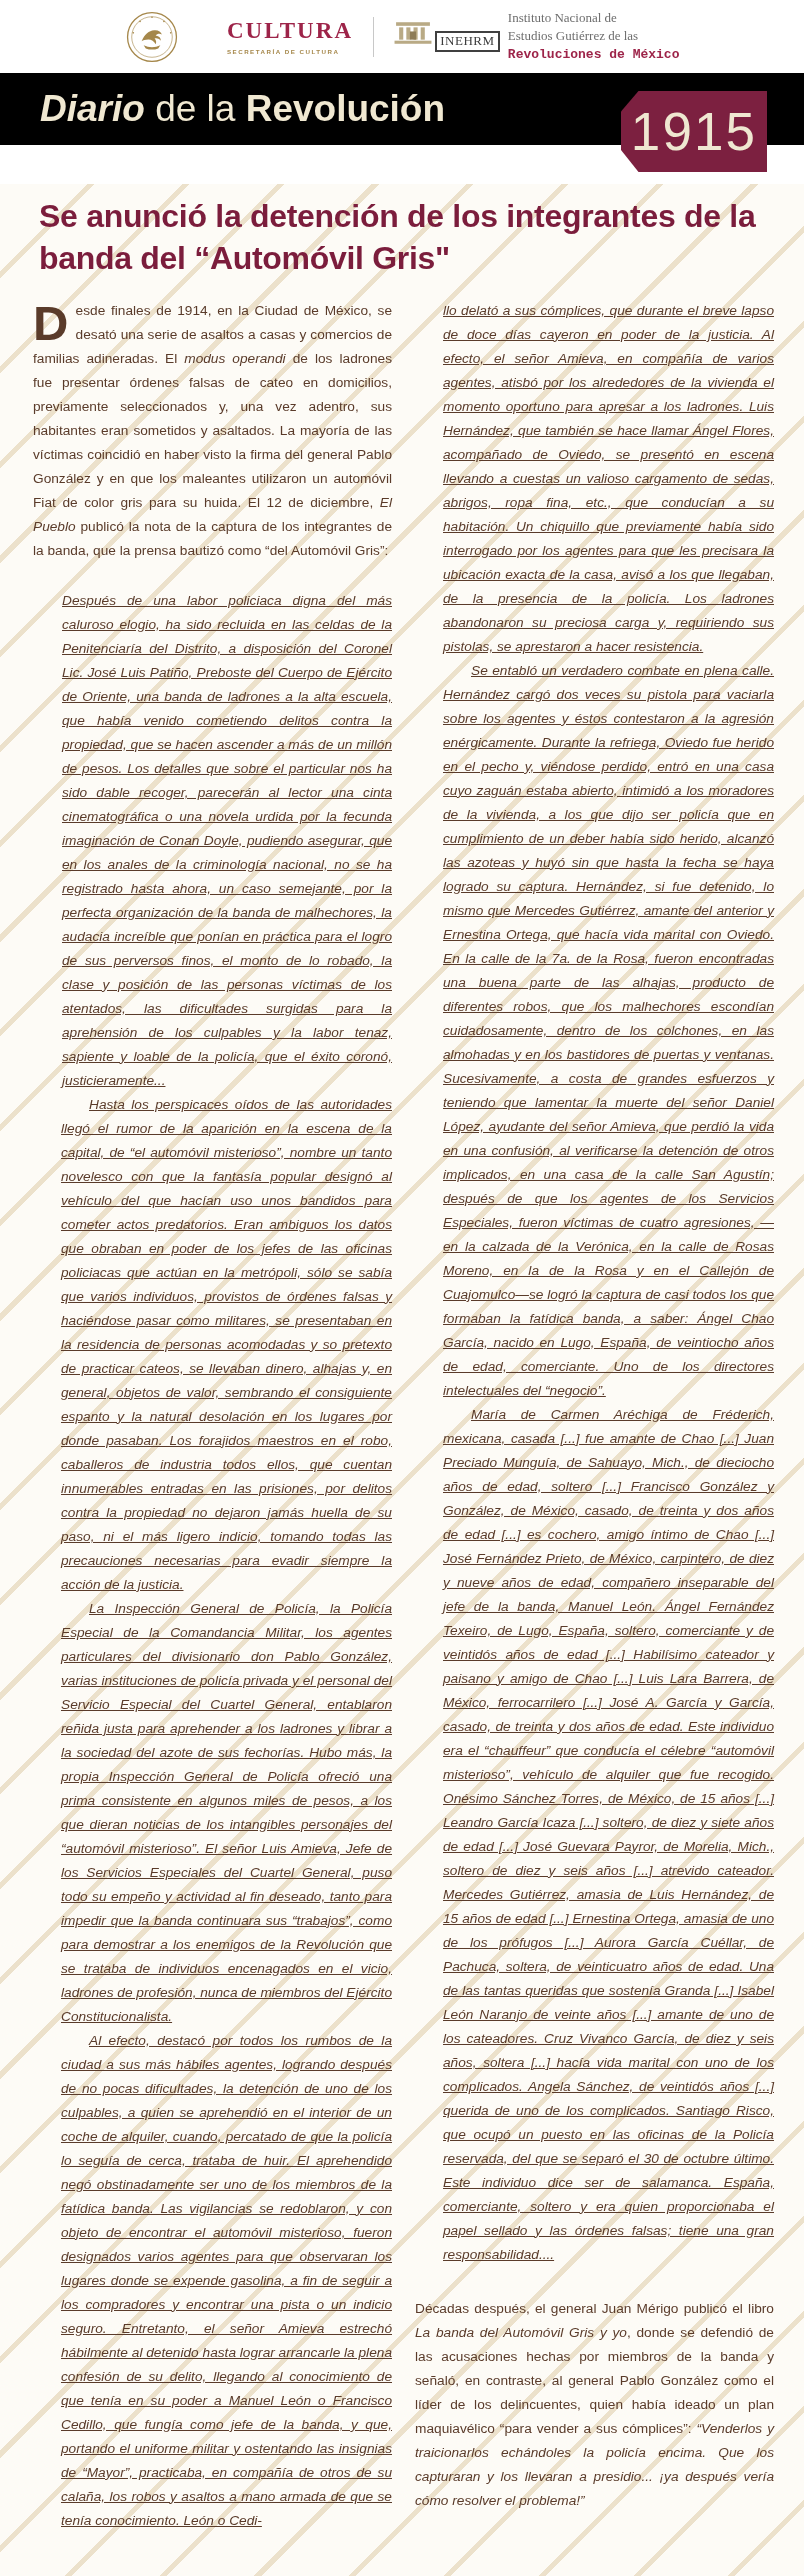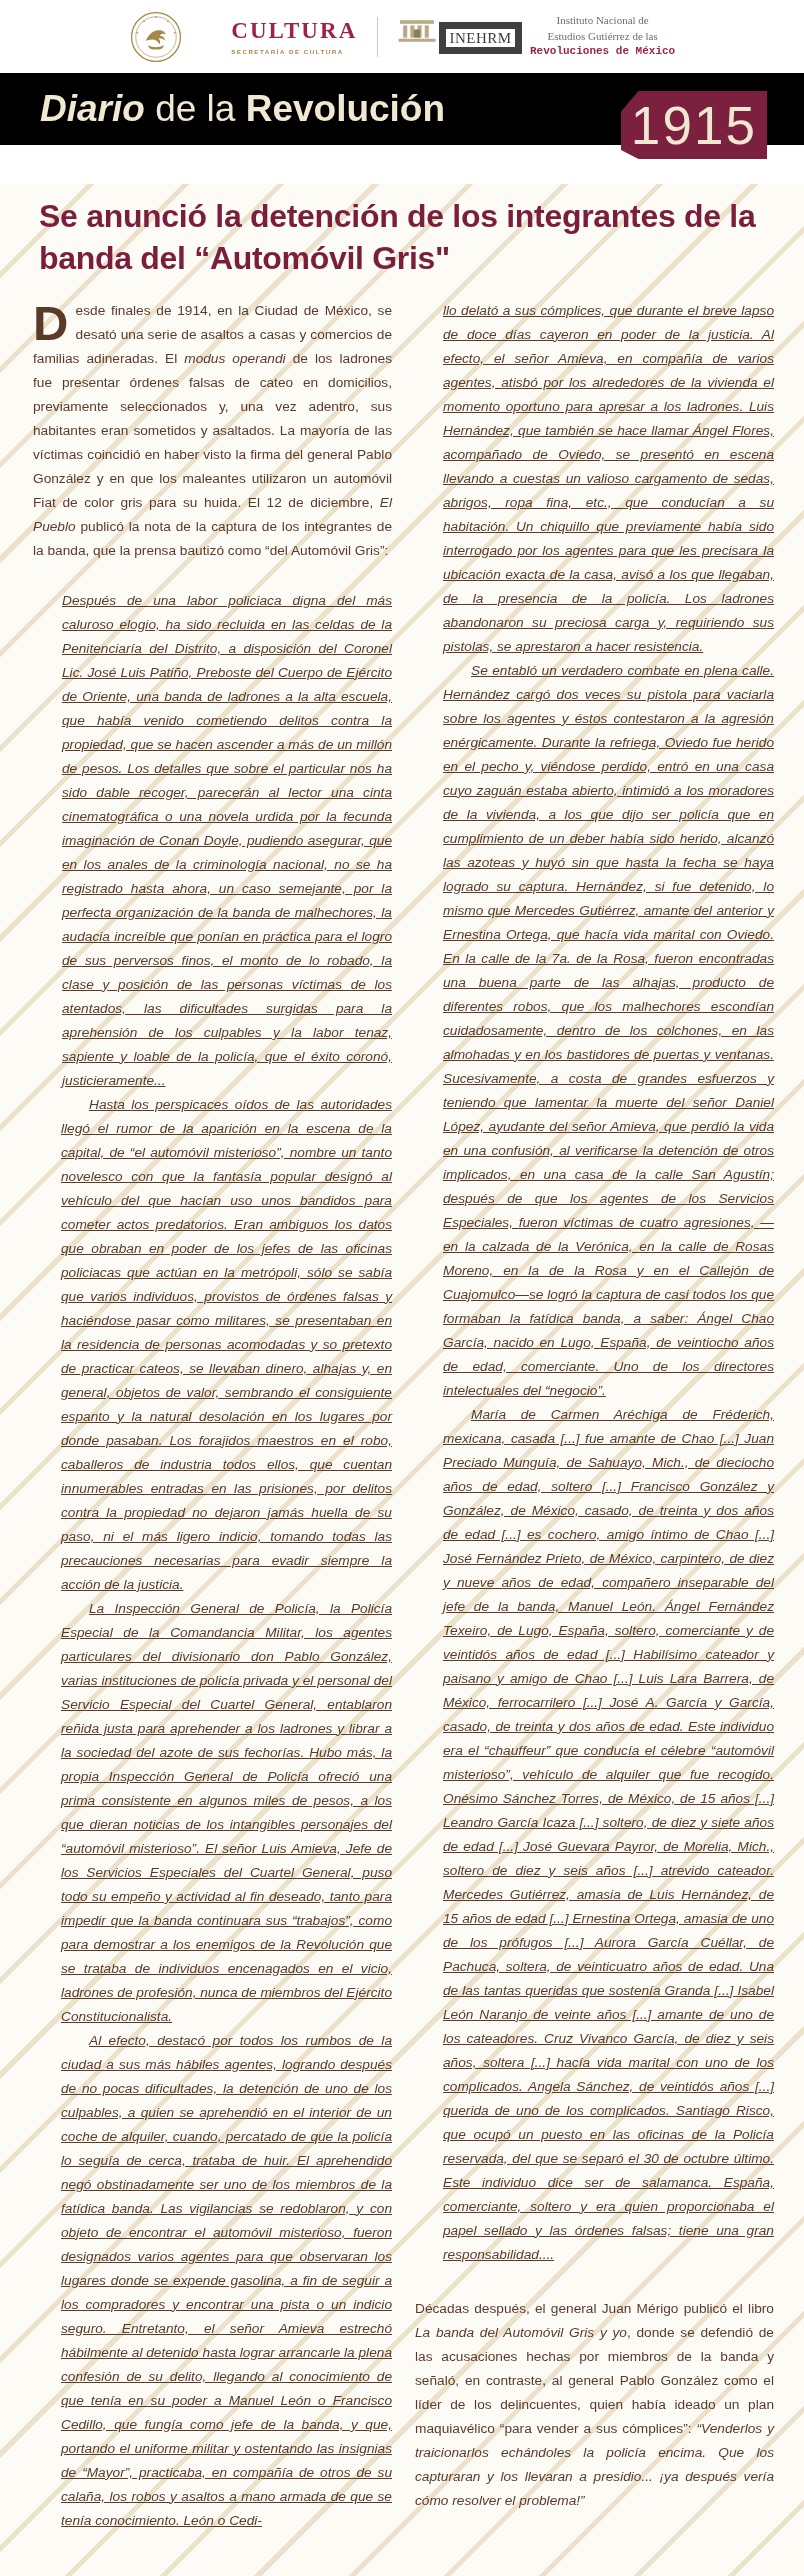--- a/index.html
+++ b/index.html
@@ -9,34 +9,34 @@
   
   .top-bar{position:absolute;top:0;left:0;right:0;height:73px;background:#ffffff;
            display:flex;align-items:center;justify-content:center;gap:12.4px;}
   .cultura-block{text-align:left;margin-left:37px;}
   .cultura-word{font-family:"Liberation Serif",serif;font-weight:bold;font-size:23px;
                 color:#9d2449;letter-spacing:2.1px;}
   .cultura-sub{font-size:6.2px;color:#a5874a;letter-spacing:1.5px;font-weight:bold;margin-top:3.1px;}
   .logo-divider{width:0.5px;height:40px;background:#c8c8c8;margin:0 7.2px;}
   .inehrm-block{display:flex;align-items:center;gap:8.2px;}
   .inehrm-logo{text-align:center;}
-  .inehrm-acronym{display:inline-block;font-family:"Liberation Serif",serif;font-size:15px;
-                  color:#3c3c3c;border:7px solid #404040;padding:0.5px 3.1px;margin-top:1.5px;
+  .inehrm-acronym{display:inline-block;font-family:"Liberation Serif",serif;font-size:13px;
+                  color:#3c3c3c;border:2px solid #404040;padding:0.5px 3.1px;margin-top:1.5px;
                   letter-spacing:0.5px;}
-  .institute-lines{font-family:"Liberation Serif",serif;font-size:11px;color:#6e6e6e;line-height:1.4;text-align:center;}
+  .institute-lines{font-family:"Liberation Serif",serif;font-size:13px;color:#6e6e6e;line-height:1.4;}
   .institute-lines .maroon{color:#9d2449;font-weight:bold;font-family:Liberation Mono, monospace;}
 
   
   .banner{position:absolute;top:73px;left:0;right:0;height:72px;background:#000000;}
   .banner-title{position:absolute;left:40px;top:50%;transform:translateY(-50%);
                 font-size:37px;color:#f0e8d1;white-space:nowrap;}
   .banner-title .t-it{font-style:italic;font-weight:bold;}
   .banner-title .t-reg{font-weight:normal;}
   .banner-title .t-b{font-weight:bold;}
-  .year-badge{position:absolute;left:621px;top:91px;width:146px;height:68px;background:#7c2040;
+  .year-badge{position:absolute;left:621px;top:91px;width:146px;height:81px;background:#7c2040;
               clip-path:polygon(17.5px 0,100% 0,100% 100%,17.5px 100%,0 59px,0 20.6px);
               display:flex;align-items:center;justify-content:center;z-index:5;}
   .year-badge span{color:#efe7d1;font-size:53px;letter-spacing:2.1px;}
 
   
   .date-band{position:absolute;top:145px;left:0;right:0;height:39px;background:#efe7d1;
              display:flex;align-items:center;padding-left:40px;box-sizing:border-box;color:#9e7c2a;}
   .date-day{font-size:23px;font-weight:bold;}
   .date-de{font-size:17px;margin:0 7.2px;}
   .date-month{font-size:23px;font-weight:bold;letter-spacing:0.5px;}

